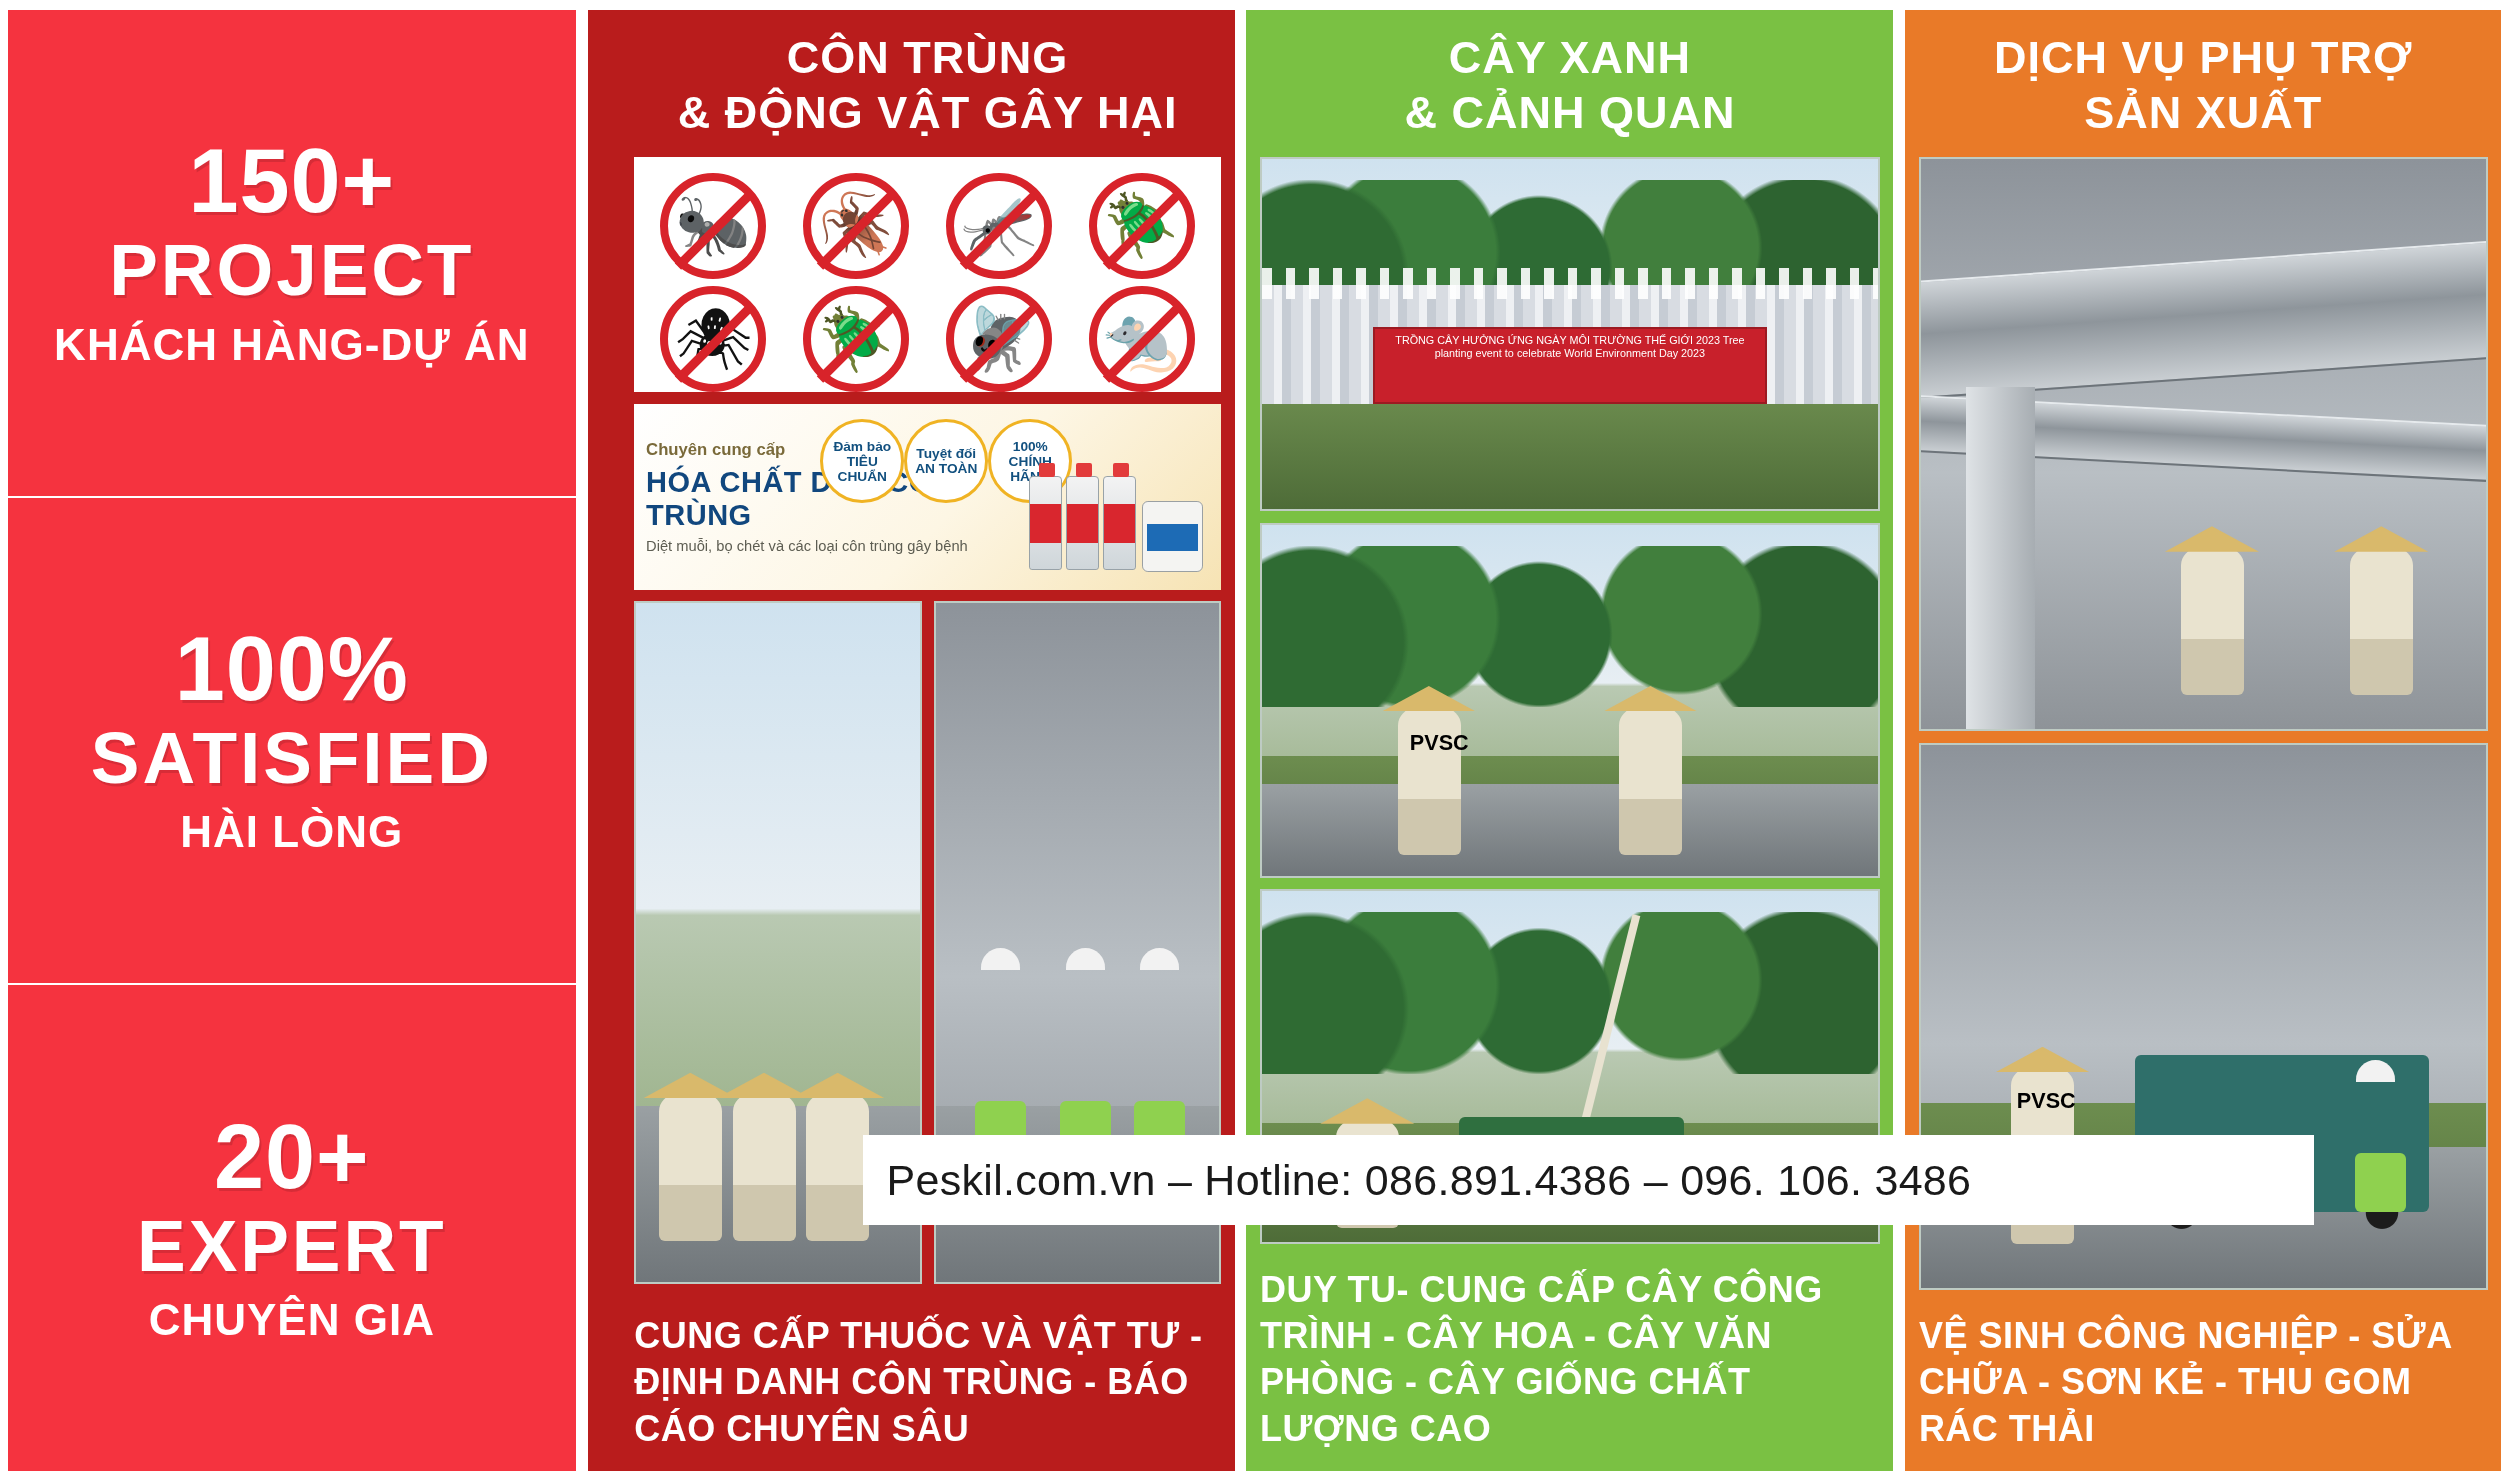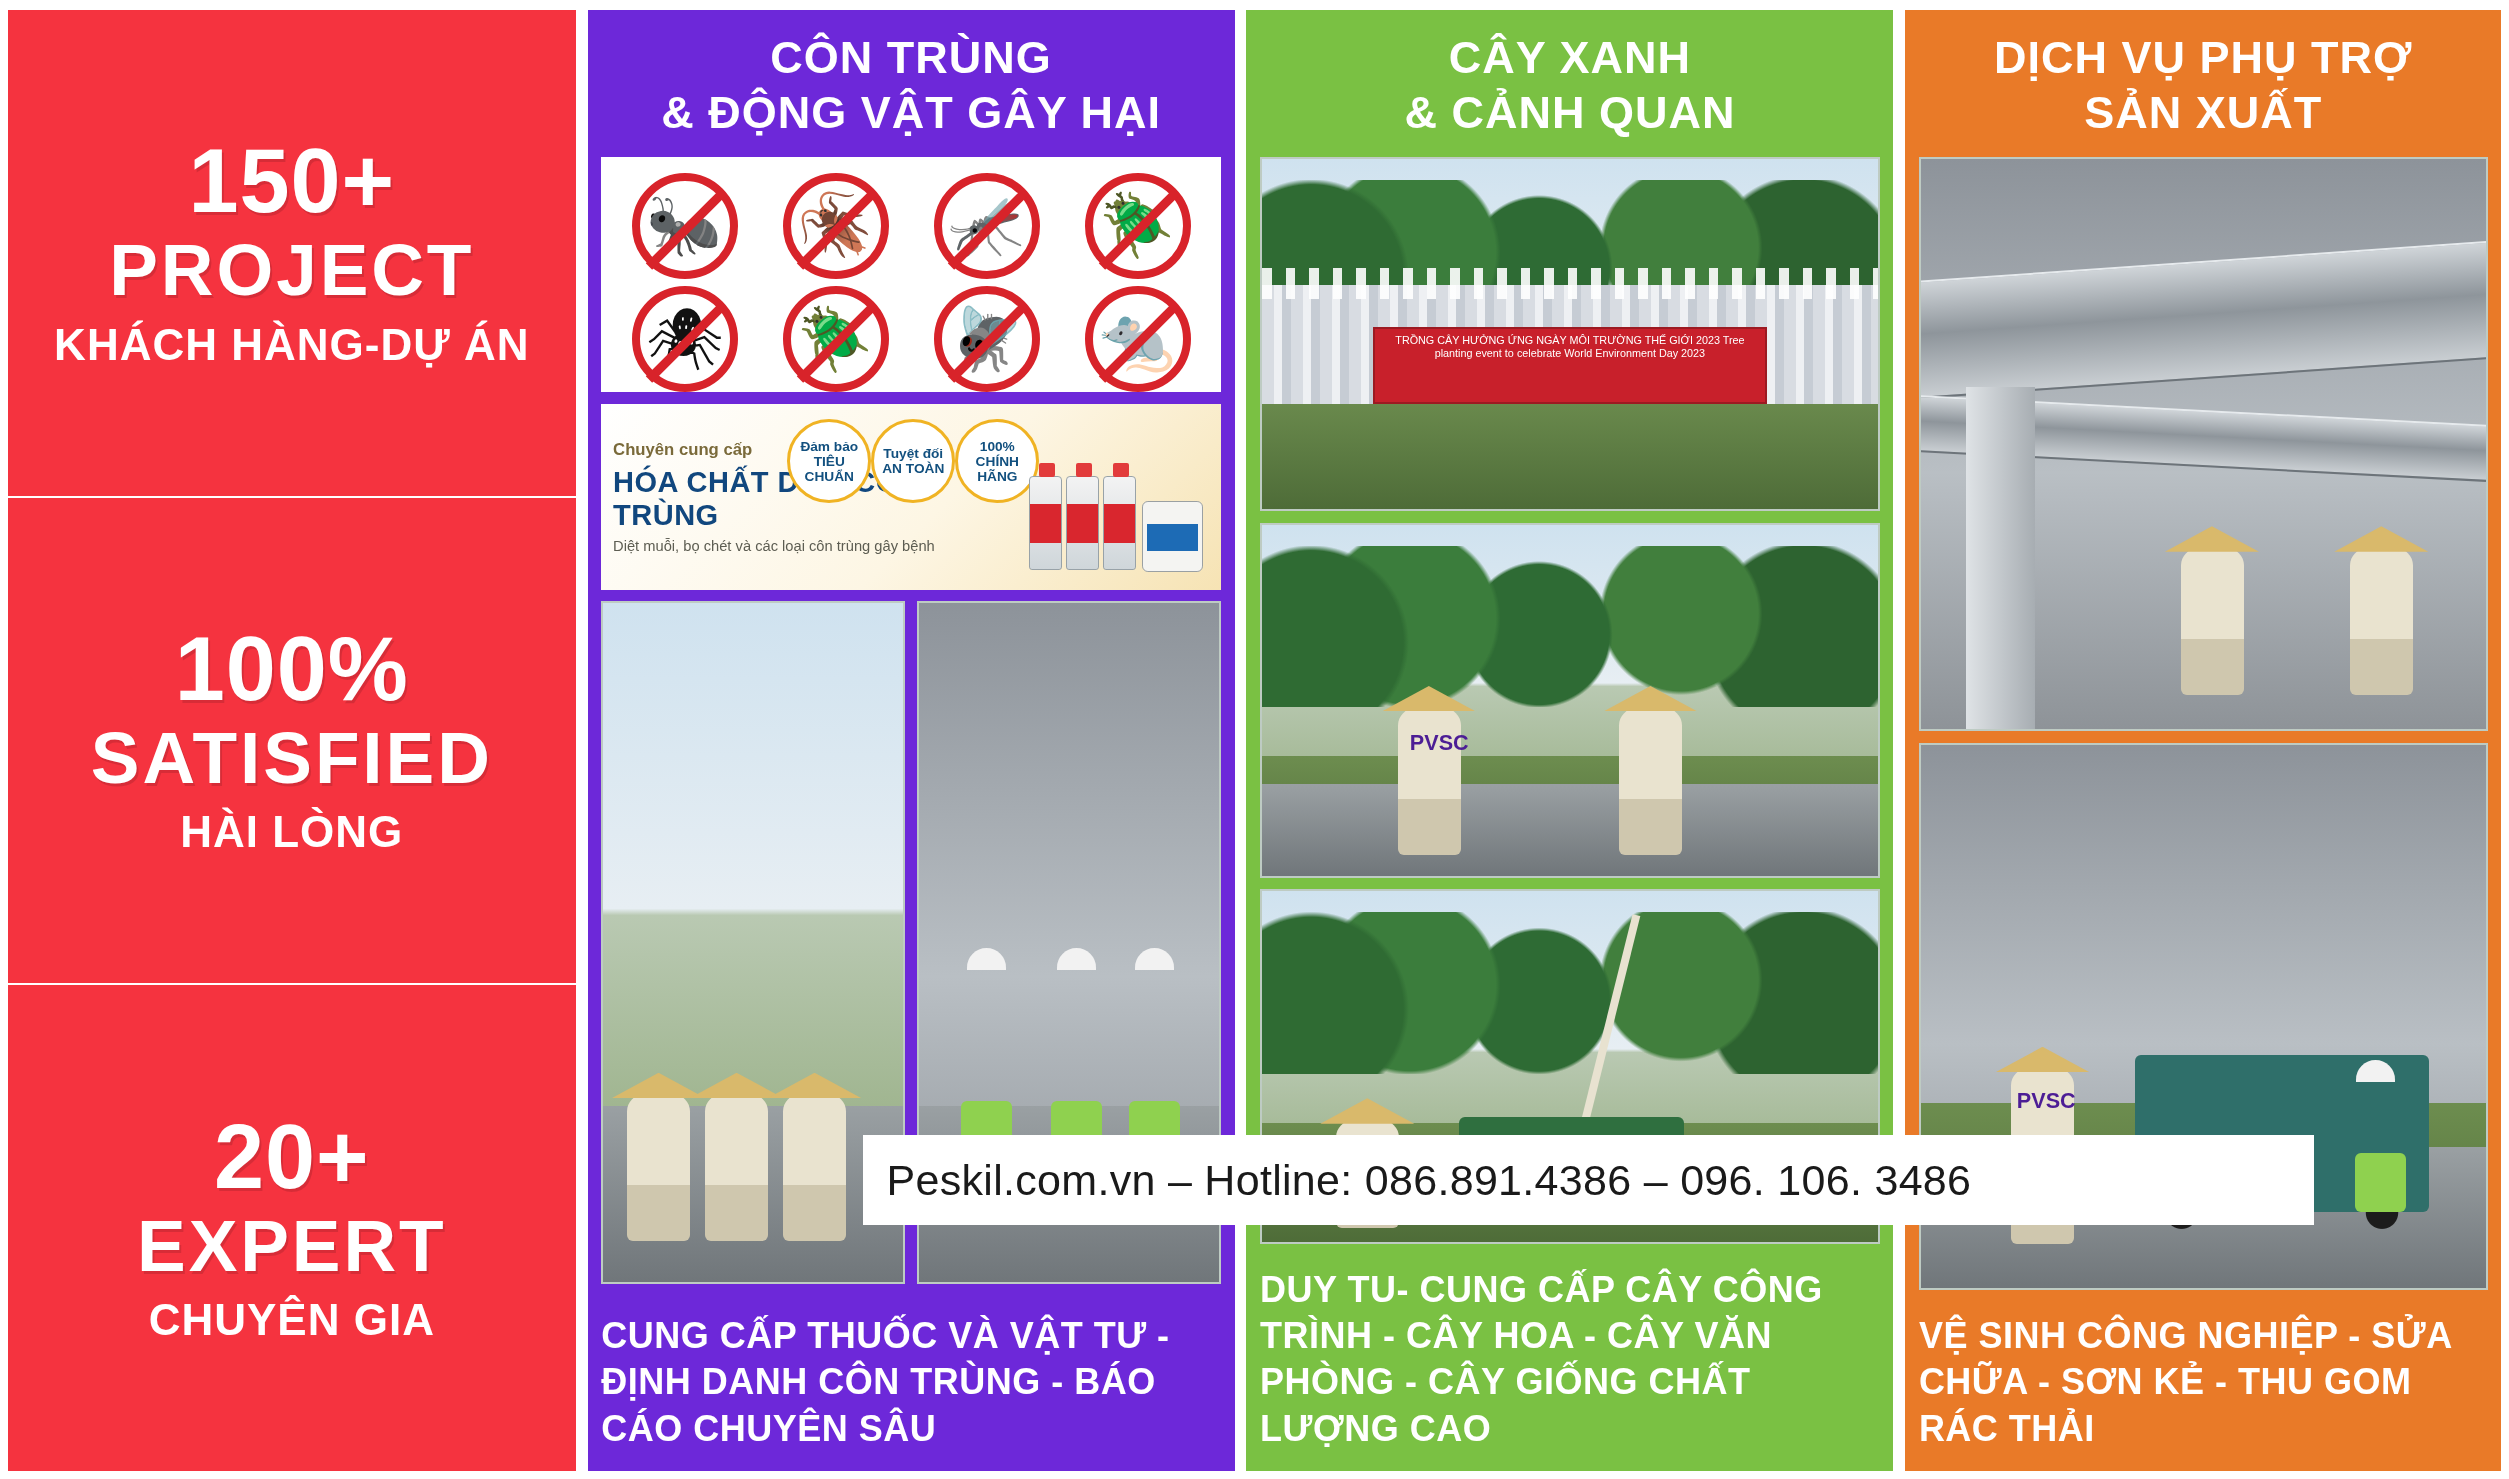--- a/index.html
+++ b/index.html
@@ -59,21 +59,21 @@
     letter-spacing: 1px;
     margin-top: 11.8px;
   }
 
   
   .svc {
     display: flex;
     flex-direction: column;
     position: relative;
   }
-  .svc.insects { flex: 0 0 647px; background: #6d28d9; }
+  .svc.insects { flex: 0 0 647px; background: #b91c1c; padding-left: 33px; }
   .svc.green   { flex: 0 0 647px; background: #7ac143; }
   .svc.support { flex: 1 1 auto; background: #e97a28; }
 
   .svc-title {
     color: #ffffff;
     text-align: center;
     font-weight: bold;
     font-size: 45px;
     line-height: 1.22;
     letter-spacing: 1px;
@@ -242,21 +242,21 @@
   .cart {
     position:absolute; bottom:14%; left:38%; width:294px; height:157px;
     background:#2f6f6a; border-radius:5.9px;
   }
   .cart::after {
     content:""; position:absolute; bottom:-17.6px; left:29px; width:235px; height:33px;
     background:radial-gradient(circle at 17.6px 16.7px,#1c1c1c 0 15.7px,transparent 16.7px),
                radial-gradient(circle at 218px 16.7px,#1c1c1c 0 15.7px,transparent 16.7px);
   }
   .pvsc-tag {
-    position:absolute; color:#4c1d95; font-weight:bold; font-size:21.6px;
+    position:absolute; color:#000000; font-weight:bold; font-size:21.6px;
     background:rgba(255,255,255,.0);
   }
 
   
   .hotline {
     position: absolute;
     left: 863px;
     top: 1135px;
     width: 1451px;
     height: 90px;

